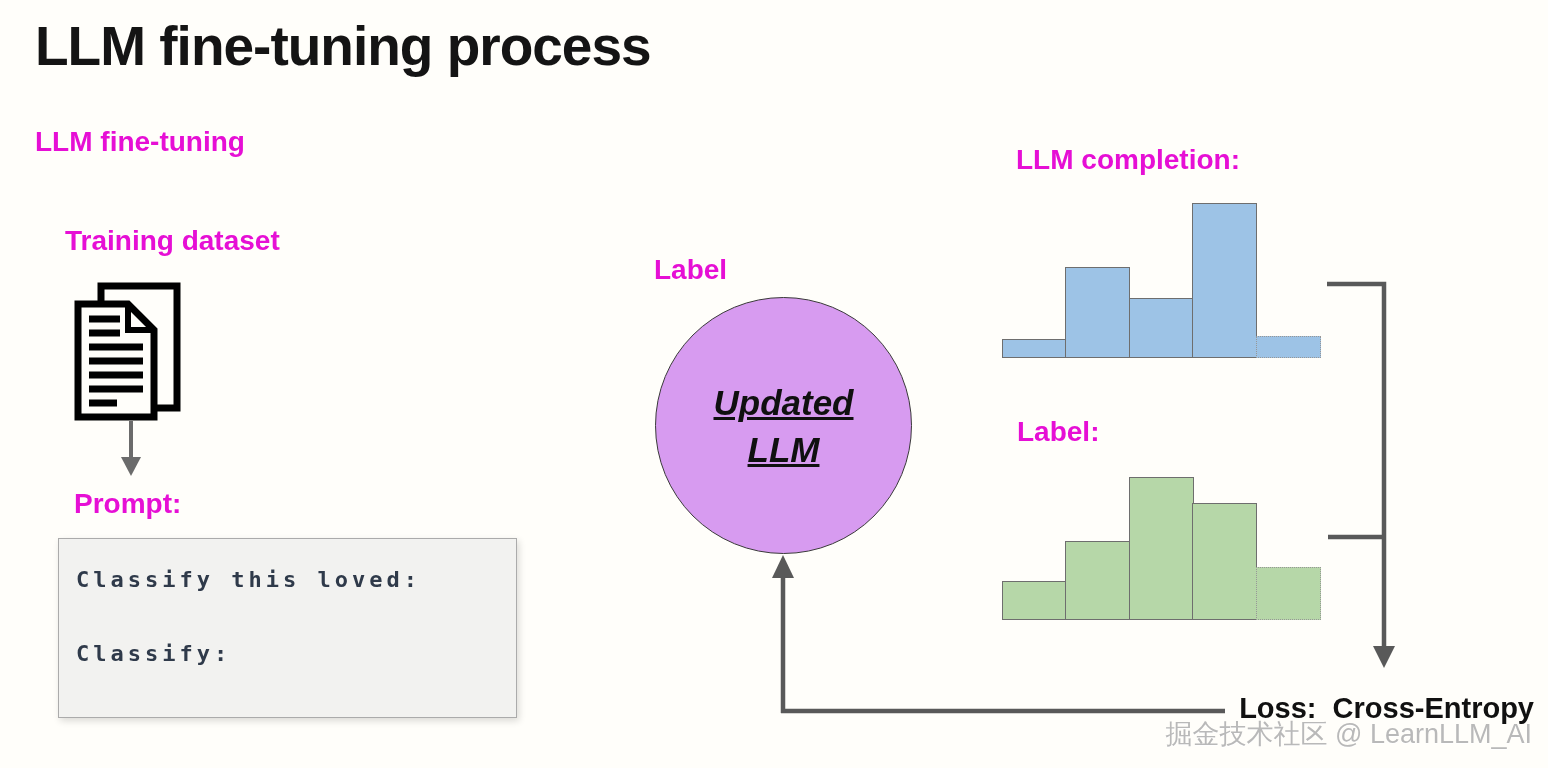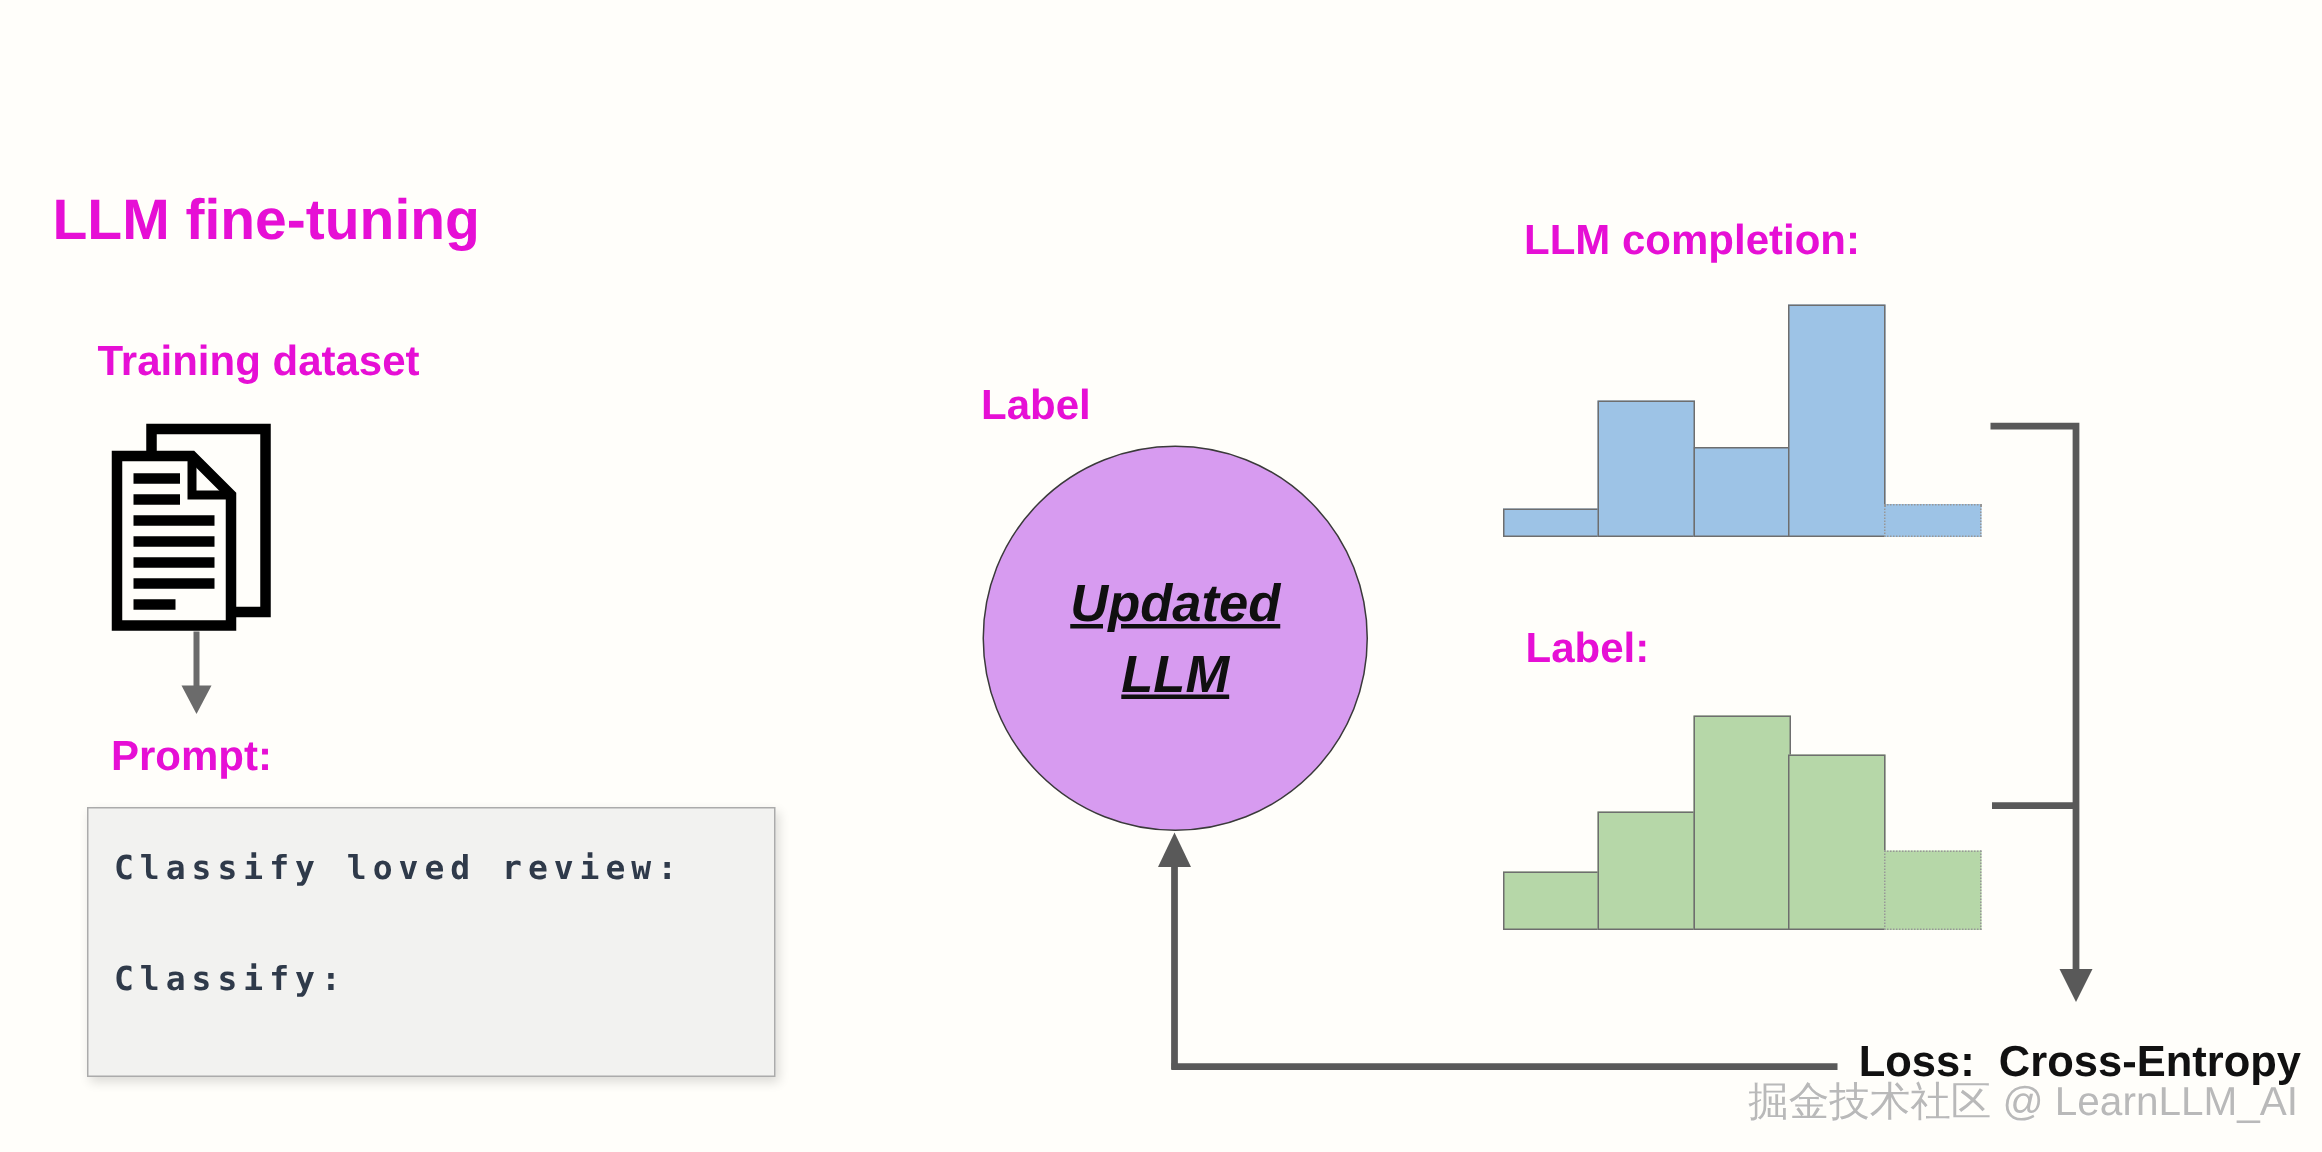--- a/index.html
+++ b/index.html
@@ -12,21 +12,21 @@
   .canvas{position:absolute;left:0;top:0;width:1548px;height:768px;}
 
   .page-title{
     position:absolute;left:35px;top:14px;
     font-size:55px;font-weight:700;color:#141414;letter-spacing:-1px;
   }
   .m-label{
     position:absolute;color:var(--magenta,#e60fd5);
     font-weight:700;font-size:28px;white-space:nowrap;
   }
-  .lbl-section{left:35px;top:126px;font-size:38px;}
+  .lbl-section{left:35px;top:126px;font-size:28px;}
   .lbl-training{left:65px;top:225px;}
   .lbl-prompt{left:74px;top:488px;}
   .lbl-model{left:654px;top:254px;}
   .lbl-completion{left:1016px;top:144px;}
   .lbl-label{left:1017px;top:416px;}
 
   .doc-icon{position:absolute;left:73px;top:281px;}
 
   .connector-svg{position:absolute;left:0;top:0;width:1548px;height:768px;pointer-events:none;}
   .connector-svg line, .connector-svg polyline{stroke:#595959;stroke-width:4.5;fill:none;}
@@ -72,20 +72,21 @@
     position:absolute;right:16px;top:716px;
     font-size:27px;color:#b9b9b9;white-space:nowrap;z-index:2;
     text-shadow:0 1px 0 #fff;
   }
 </style>
 </head>
 <body>
 
 <div class="canvas">
 
+  <div class="page-title">LLM fine-tuning process</div>
 
   <div class="m-label lbl-section">LLM fine-tuning</div>
   <div class="m-label lbl-training">Training dataset</div>
 
   <svg class="doc-icon" width="114" height="142" viewBox="0 0 114 142">
     <rect x="28" y="5" width="76" height="122" fill="#fffefa" stroke="#000" stroke-width="7"></rect>
     <path d="M5 23 L55 23 L81 49 L81 136 L5 136 Z" fill="#fffefa" stroke="#000" stroke-width="7" stroke-linejoin="miter"></path>
     <path d="M55 23 L55 49 L81 49" fill="none" stroke="#000" stroke-width="6"></path>
     <g stroke="#000" stroke-width="7">
       <line x1="16" y1="38" x2="47" y2="38"></line>
@@ -94,21 +95,21 @@
       <line x1="16" y1="80" x2="70" y2="80"></line>
       <line x1="16" y1="94" x2="70" y2="94"></line>
       <line x1="16" y1="108" x2="70" y2="108"></line>
       <line x1="16" y1="122" x2="44" y2="122"></line>
     </g>
   </svg>
 
   <div class="m-label lbl-prompt">Prompt:</div>
 
   <div class="prompt-box">
-    <div class="prompt-dark">Classify loved review:</div>
+    <div class="prompt-dark">Classify this loved:</div>
     <div class="prompt-gap"></div>
     <div class="prompt-dark">Classify:</div>
   </div>
 
   <div class="m-label lbl-model">Label</div>
 
   <div class="model-circle">
     <div>Updated</div>
     <div>LLM</div>
   </div>

